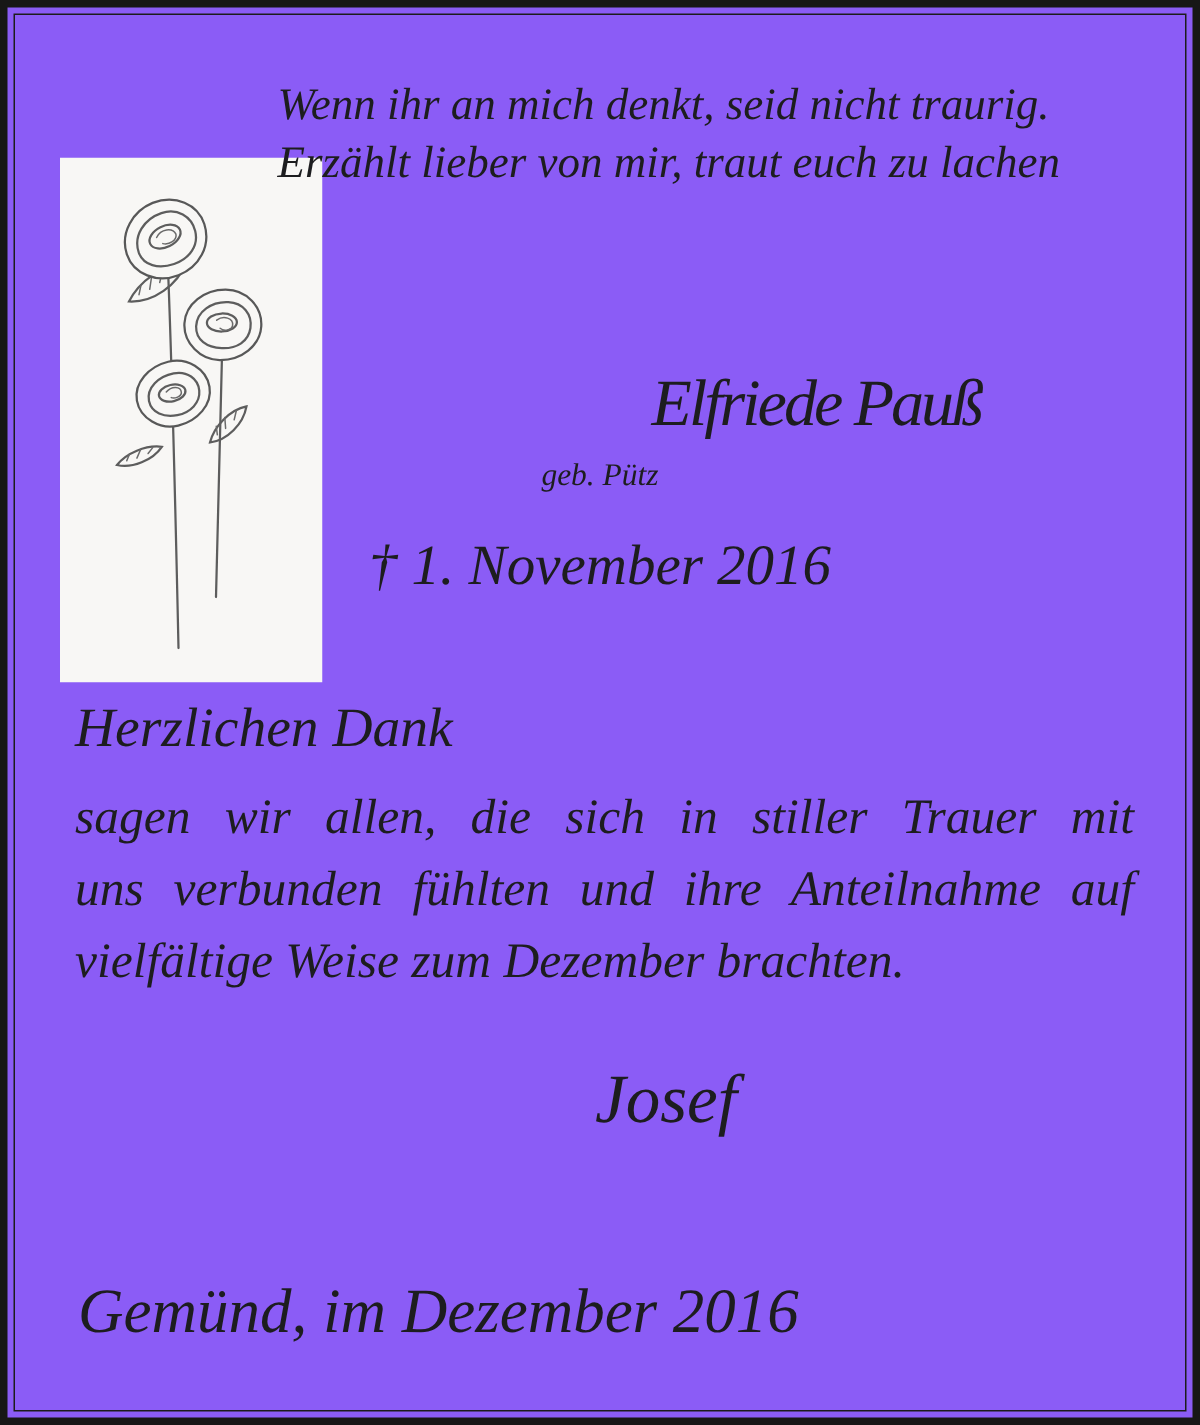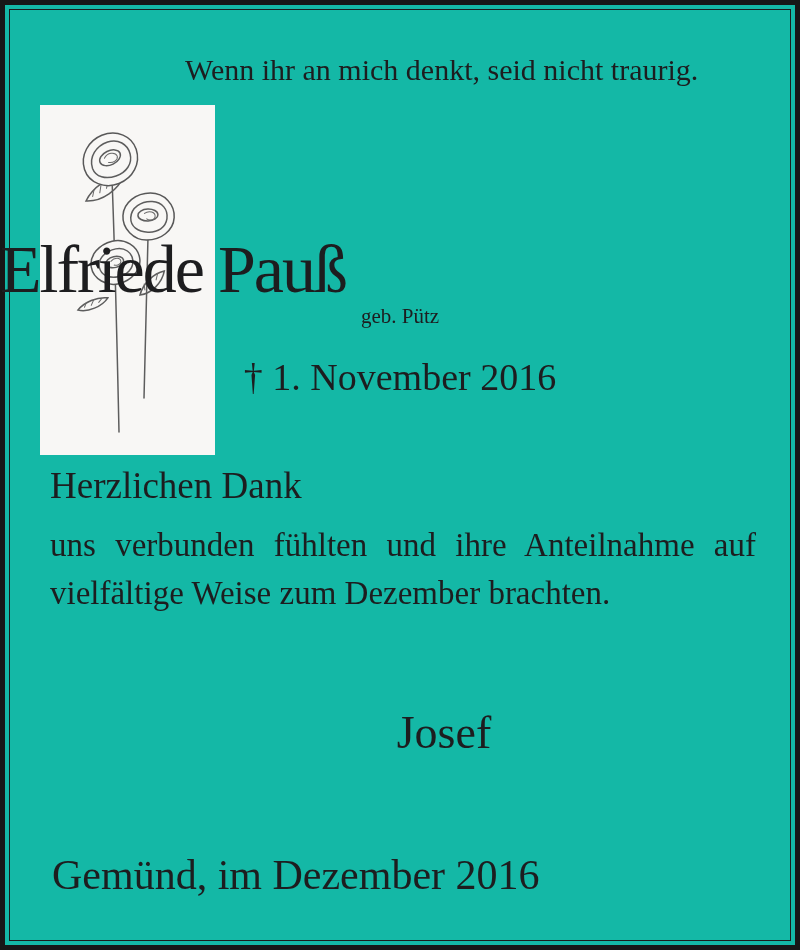--- a/index.html
+++ b/index.html
@@ -1,27 +1,27 @@
 <!DOCTYPE html>
 <html><head>
 <meta charset="utf-8">
 <style>
   html,body{margin:0;padding:0;background:#ffffff;}
   .page{
-    position:relative;width:800px;height:950px;background:#14b8a6;overflow:hidden;
-    font-family:"Liberation Serif","DejaVu Serif",serif;color:#1d1d1f;
+    position:relative;width:800px;height:950px;background:#8b5cf6;overflow:hidden;
+    font-family:"Liberation Serif","DejaVu Serif",serif;font-style:italic;color:#1d1d1f;
   }
   .frame-outer{position:absolute;inset:0;border:5px solid #171717;pointer-events:none;}
   .frame-inner{position:absolute;inset:9px;border:1.5px solid #1c1c1c;pointer-events:none;}
 
   .quote{position:absolute;left:185px;top:50px;width:585px;font-size:30px;line-height:39px;white-space:nowrap;}
   .illustration{position:absolute;left:40px;top:105px;width:175px;height:350px;}
 
-  .name{position:absolute;left:0;top:234px;width:654px;text-align:left;
-        font-size:68px;letter-spacing:-2px;line-height:70px;white-space:nowrap;}
+  .name{position:absolute;left:0;top:234px;width:654px;text-align:right;
+        font-size:44px;letter-spacing:-2px;line-height:70px;white-space:nowrap;}
   .maiden{position:absolute;left:0;top:299px;width:800px;text-align:center;font-size:21px;line-height:34px;}
   .death-date{position:absolute;left:0;top:355px;width:800px;text-align:center;font-size:38px;line-height:44px;}
 
   .thanks-heading{position:absolute;left:50px;top:464px;font-size:37px;line-height:43px;}
   .thanks-body{position:absolute;left:50px;top:521px;width:706px;font-size:33px;line-height:48px;}
   .thanks-body .jline{text-align:justify;text-align-last:justify;}
   .thanks-body .lline{text-align:left;}
 
   .signature{position:absolute;left:0;top:712px;width:800px;text-align:center;font-size:46px;line-height:42px;margin-left:44px;}
   .closing{position:absolute;left:52px;top:851px;font-size:42px;line-height:48px;white-space:nowrap;}
@@ -75,28 +75,30 @@
     <g transform="translate(75,158) rotate(-5)">
       <path class="head" d="M-24,2 C-25,-10 -14,-20 -1,-22 C12,-24 24,-15 25,-3 C26,9 15,19 2,21 C-10,23 -23,14 -24,2 Z"></path>
       <path class="sketch" d="M-16,3 C-17,-6 -8,-13 2,-14 C11,-15 18,-9 18,-1 C18,7 11,13 2,14 C-7,15 -15,11 -16,3 Z"></path>
       <ellipse class="sketch" cx="0" cy="-1" rx="9" ry="5.5" transform="rotate(-8)"></ellipse>
       <path class="sketch-thin" d="M-4,-2 C0,-6 6,-5 6,-1 C6,2 1,3 -1,2"></path>
     </g>
   </svg>
 
   <div class="quote">
     <div>Wenn ihr an mich denkt, seid nicht traurig.</div>
+    <div>Erzählt lieber von mir, traut euch zu lachen</div>
   </div>
 
   <div class="name">Elfriede Pauß</div>
   <div class="maiden">geb. Pütz</div>
   <div class="death-date">† 1. November 2016</div>
 
   <div class="thanks-heading">Herzlichen Dank</div>
   <div class="thanks-body">
+    <div class="jline">sagen wir allen, die sich in stiller Trauer mit</div>
     <div class="jline">uns verbunden fühlten und ihre Anteilnahme auf</div>
     <div class="lline">vielfältige Weise zum Dezember brachten.</div>
   </div>
 
   <div class="signature">
     <div>Josef</div>
   </div>
 
   <div class="closing">Gemünd, im Dezember 2016</div>
 </div>

